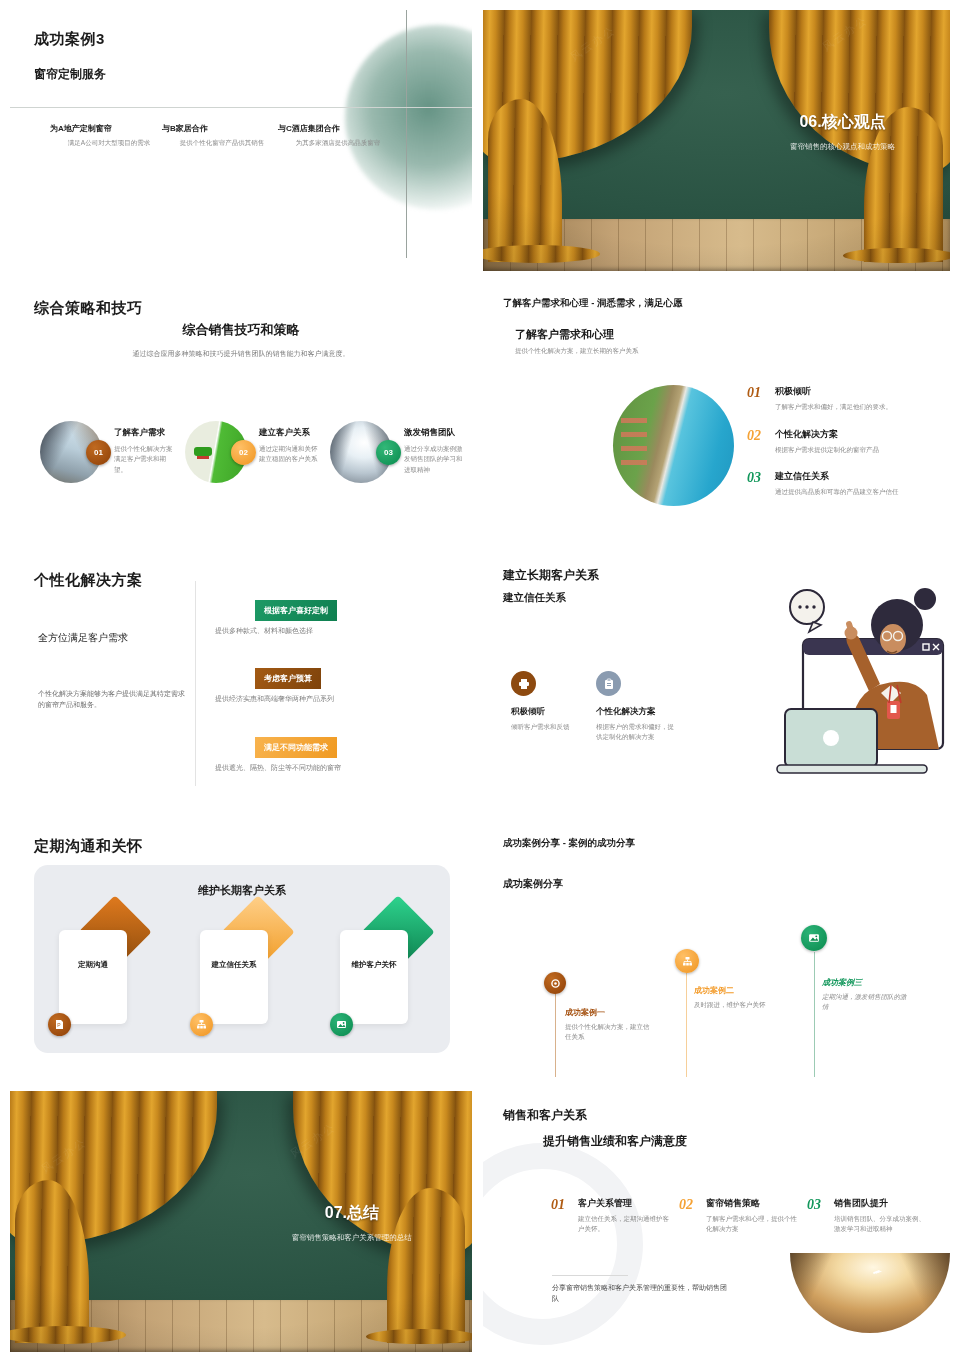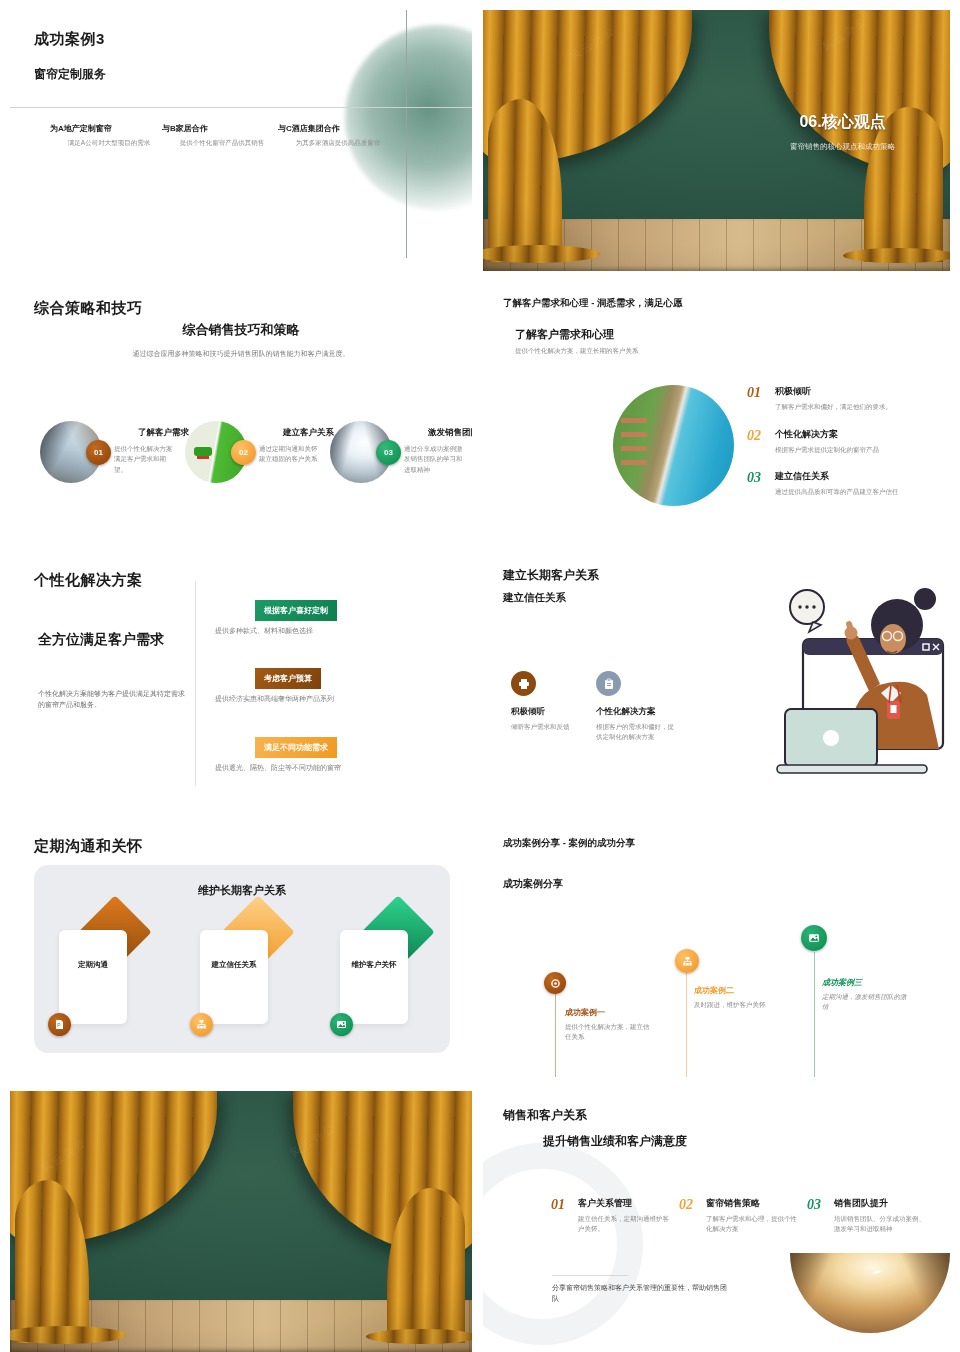--- a/index.html
+++ b/index.html
@@ -55,21 +55,21 @@
   
   .c-head{left:0;top:40px;width:462px;text-align:center;font-size:13px;font-weight:700;}
   .c-desc{left:116px;top:67px;width:230px;text-align:center;font-size:7px;color:#7a7a7a;line-height:1.6;}
   .trio{top:140px;width:150px;height:100px;}
   .photo{width:62px;height:62px;border-radius:50%;overflow:hidden;}
   .badge{position:absolute;width:25px;height:25px;border-radius:50%;color:#fff;font-size:8px;font-weight:700;
          display:flex;align-items:center;justify-content:center;box-shadow:0 1px 3px rgba(0,0,0,.35);}
   .bdg-brown{background:radial-gradient(circle at 35% 30%, #c06a20, #8d3f07);}
   .bdg-orange{background:radial-gradient(circle at 35% 30%, #ffc066, #ef9420);}
   .bdg-green{background:radial-gradient(circle at 35% 30%, #32b878, #0a8a4e);}
-  .trio-t{position:absolute;left:74px;top:6px;font-size:8.5px;font-weight:700;margin-left:24px;}
+  .trio-t{position:absolute;left:74px;top:6px;font-size:8.5px;font-weight:700;}
   .trio-d{position:absolute;left:74px;top:23px;width:62px;font-size:6.5px;color:#8a8a8a;line-height:1.6;}
   .ph-build1{background:
       linear-gradient(118deg, rgba(35,40,50,.85) 0%, rgba(35,40,50,.6) 16%, rgba(0,0,0,0) 42%),
       linear-gradient(245deg, rgba(120,90,60,.75) 0%, rgba(120,90,60,.4) 18%, rgba(0,0,0,0) 40%),
       linear-gradient(195deg,#dcebf4 0%,#b9cdd9 45%,#8fa0ab 75%,#6e6e66 100%);}
   .ph-roller{background:linear-gradient(100deg,#e9eddf 0%,#e9eddf 46%,#ffffff 48%,#4fbb35 52%,#3da226 100%);}
   .ph-roller::after{content:"";position:absolute;left:9px;top:26px;width:18px;height:9px;border-radius:3px;background:#2f9c1e;box-shadow:0 6px 0 -3px #c43b30;}
   .ph-build2{background:
       linear-gradient(105deg, rgba(40,50,62,.8) 0%, rgba(40,50,62,.5) 14%, rgba(0,0,0,0) 34%),
       linear-gradient(255deg, rgba(45,55,65,.75) 0%, rgba(45,55,65,.45) 16%, rgba(0,0,0,0) 38%),
@@ -224,21 +224,21 @@
       <div style="margin-left:28px;">
         <div class="it-t">建立信任关系</div>
         <div class="it-d">通过提供高品质和可靠的产品建立客户信任</div>
       </div>
     </div>
   </section>
 
   <section class="slide" id="s5">
     <div class="abs h-lg" style="left:24px;top:20px;">个性化解决方案</div>
     <div class="abs div-v"></div>
-    <div class="abs" style="left:28px;top:80px;font-size:14px;font-weight:700;">全方位满足客户需求</div>
+    <div class="abs" style="left:28px;top:80px;font-size:10px;font-weight:400;">全方位满足客户需求</div>
     <div class="abs txt" style="left:28px;top:138px;width:150px;">个性化解决方案能够为客户提供满足其特定需求的窗帘产品和服务。</div>
 
     <div class="abs" style="left:205px;top:48px;width:240px;">
       <span class="lab lab-green">根据客户喜好定制</span>
       <div class="lab-d">提供多种款式、材料和颜色选择</div>
     </div>
     <div class="abs" style="left:205px;top:116px;width:240px;">
       <span class="lab lab-brown">考虑客户预算</span>
       <div class="lab-d">提供经济实惠和高端奢华两种产品系列</div>
     </div>
@@ -399,20 +399,24 @@
       <div class="abs floor"></div>
       <div class="abs fab curL-top"></div>
       <div class="abs fab curL-col"></div>
       <div class="abs fab curL-foot"></div>
       <div class="abs fab curR-top"></div>
       <div class="abs fab curR-col"></div>
       <div class="abs fab curR-foot"></div>
       <div class="vign"></div>
       <div class="wm" style="left:6%;top:22%;">风云办公</div>
       <div class="wm" style="left:60%;top:16%;">风云办公</div>
+      <div class="abs" style="left:52%;top:112px;width:44%;">
+        <div class="scene-title">07.总结</div>
+        <div class="scene-sub">窗帘销售策略和客户关系管理的总结</div>
+      </div>
     </div>
   </section>
 
   <section class="slide" id="s10">
     <div class="abs ring"></div>
     <div class="abs" style="left:20px;top:16px;font-size:12px;font-weight:700;">销售和客户关系</div>
     <div class="abs" style="left:60px;top:42px;font-size:12px;font-weight:700;">提升销售业绩和客户满意度</div>
 
     <div class="abs" style="left:68px;top:106px;width:122px;">
       <span class="num n-brown" style="position:absolute;left:0;top:0;">01</span>

